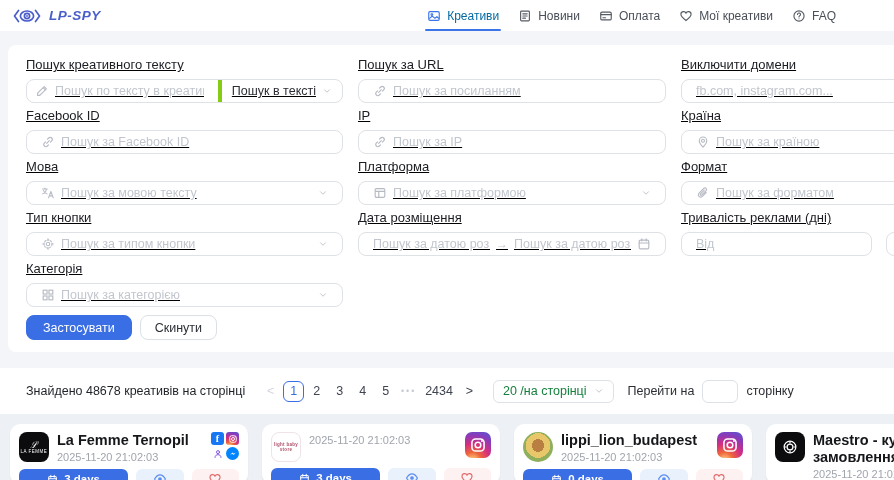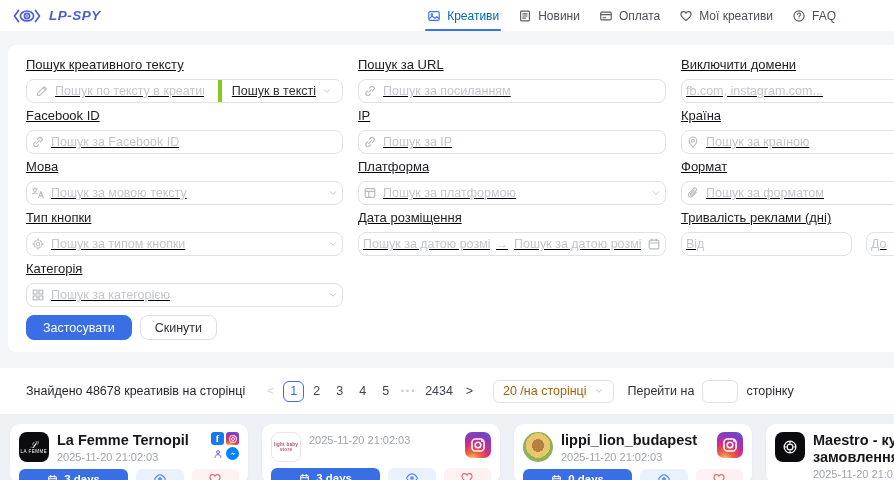--- a/index.html
+++ b/index.html
@@ -22,21 +22,21 @@
   .nav-item.active::after{content:"";position:absolute;left:-2px;right:-2px;bottom:0;
     height:2px;background:#3b74e8;border-radius:2px;}
   
   .panel{margin:14px 0 0 8px;width:1017px;background:#fff;border-radius:8px;
     padding:12px 12px 12px 18px;}
   .fgrid{display:grid;grid-template-columns:317px 308px 332px;column-gap:15px;row-gap:5px;}
   .field{display:flex;flex-direction:column;text-decoration:underline;}
   .flabel{font-size:13px;font-weight:500;color:#1b1d22;height:16px;line-height:16px;
     margin-bottom:6px;white-space:nowrap;}
   .control{display:flex;align-items:center;height:24px;border:1px solid #dee1e6;
-    border-radius:8px;background:#fff;padding:0 4px;gap:6px;}
+    border-radius:8px;background:#fff;padding:0 14px;gap:6px;}
   .control input{border:none;outline:none;flex:1;min-width:0;font-size:12.5px;
     color:#2b2e33;background:transparent;font-family:inherit;padding:0;}
   .control input::placeholder{color:#c2c6cd;}
   .ic{display:inline-flex;width:14px;height:14px;color:#b6bac2;flex:none;}
   .ic svg{width:100%;height:100%;}
   .chev{display:inline-flex;width:10px;height:10px;color:#c2c6cd;flex:none;}
   .chev svg{width:100%;height:100%;}
   .group{padding:0;}
   .group .g-input{display:flex;align-items:center;gap:6px;flex:1;padding:0 8px;min-width:0;}
   .addon{display:flex;align-items:center;gap:6px;height:100%;border-left:4px solid #84cc16;
@@ -54,21 +54,21 @@
     padding-left:26px;width:1017px;}
   .summary{font-size:12.5px;color:#1f2227;margin-right:14px;white-space:nowrap;}
   .pager{display:flex;align-items:center;}
   .pg{min-width:21px;height:21px;display:inline-flex;align-items:center;justify-content:center;
     font-size:12.5px;color:#3f4450;margin:0 1px;cursor:pointer;border-radius:6px;}
   .pg.prev{color:#d3d6db;}
   .pg.active{border:1px solid #3a6ee4;color:#3a6ee4;font-weight:500;}
   .pg.dots{color:#c6cad1;font-size:9px;letter-spacing:2px;}
   .pg.last{padding:0 4px;}
   .psize{margin-left:12px;height:23px;border:1px solid #dee1e6;border-radius:6px;
-    display:flex;align-items:center;gap:7px;padding:0 9px;font-size:12.5px;color:#a16207;
+    display:flex;align-items:center;gap:7px;padding:0 9px;font-size:12.5px;color:#15803d;
     cursor:pointer;white-space:nowrap;}
   .goto{margin-left:14px;display:flex;align-items:center;gap:8px;font-size:12.5px;color:#2b2e33;}
   .goto input{width:36px;height:23px;border:1px solid #dee1e6;border-radius:6px;
     outline:none;font-size:12.5px;text-align:center;font-family:inherit;}
   
   .cards-wrap{background:#edf0f4;height:70px;padding:10px 0 0 10px;display:flex;gap:14px;}
   .card{width:238px;flex:none;background:#fff;border-radius:10px;padding:8px 9px;
     box-shadow:0 1px 2px rgba(20,30,60,.05);}
   .c-head{display:flex;gap:8px;}
   .avatar{width:30px;height:30px;border-radius:8px;flex:none;display:flex;align-items:center;

